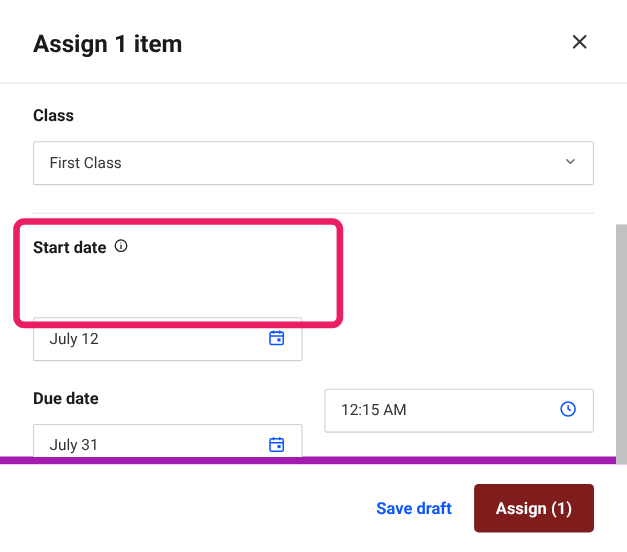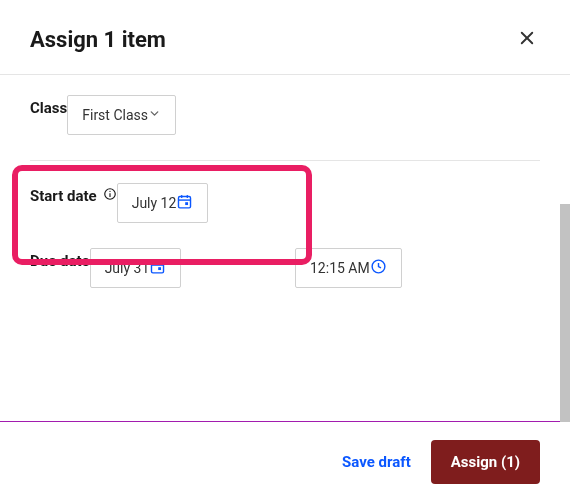--- a/index.html
+++ b/index.html
@@ -51,21 +51,21 @@
       position: relative;
     }
     .row {
       display: flex;
       gap: 20px;
       margin-bottom: 25px;
     }
     .col {
       flex: 1;
       display: flex;
-      flex-direction: row;
+      flex-direction: column;
     }
     .field-label {
       font-size: 15px;
       font-weight: 700;
       color: #1a1a1a;
       margin-bottom: 14px;
       display: flex;
       align-items: center;
       gap: 6px;
     }
@@ -115,21 +115,21 @@
       width: 14px;
       height: 14px;
     }
     .highlight-box {
       position: absolute;
       border: 6px solid #e91e63;
       border-radius: 10px;
       pointer-events: none;
     }
     .modal-footer {
-      border-top: 1px solid #a21caf;
+      border-top: 7px solid #a21caf;
       padding: 18px 30px;
       display: flex;
       justify-content: flex-end;
       align-items: center;
       gap: 20px;
     }
     .save-draft {
       background: none;
       border: none;
       color: #0b57ff;
@@ -184,21 +184,21 @@
               <polyline points="6 9 12 15 18 9"></polyline>
             </svg>
           </span>
         </div>
       </div>
     </div>
 
     <div class="divider"></div>
 
     <div class="row" style="position:relative;">
-      <div class="col" style="max-width:245px;">
+      <div class="col" style="max-width:245px;gap:40px;">
         <div class="field-label">
           <span>Start date</span>
           <span class="info-icon">
             <svg viewBox="0 0 24 24" fill="none" stroke="currentColor" stroke-width="2">
               <circle cx="12" cy="12" r="9"></circle>
               <line x1="12" y1="10.5" x2="12" y2="17"></line>
               <circle cx="12" cy="7.5" r="1" fill="currentColor" stroke="none"></circle>
             </svg>
           </span>
         </div>

